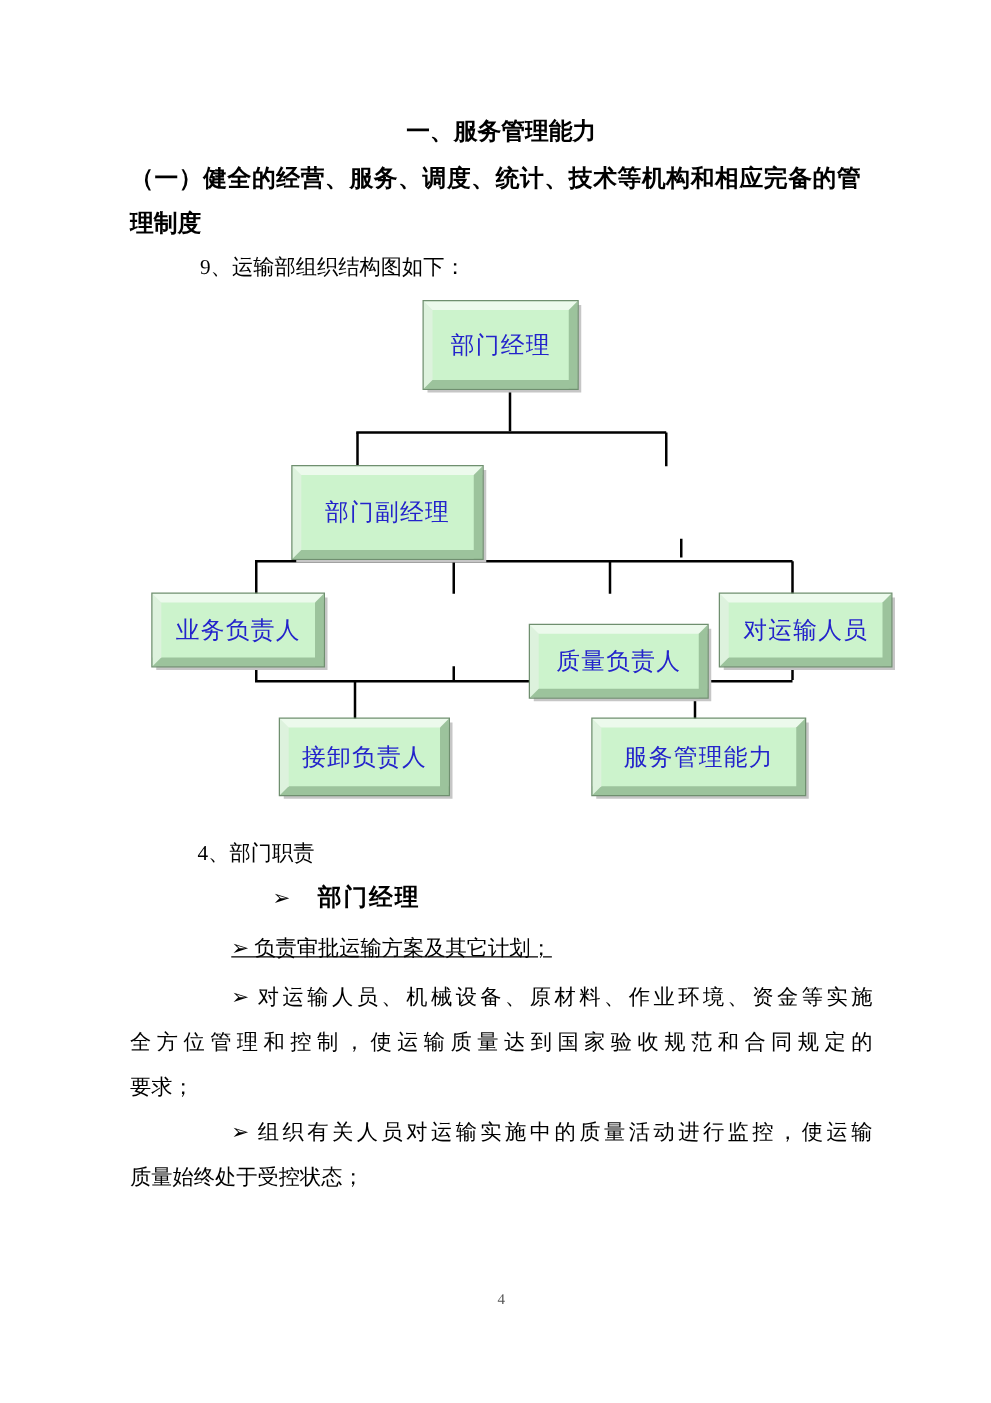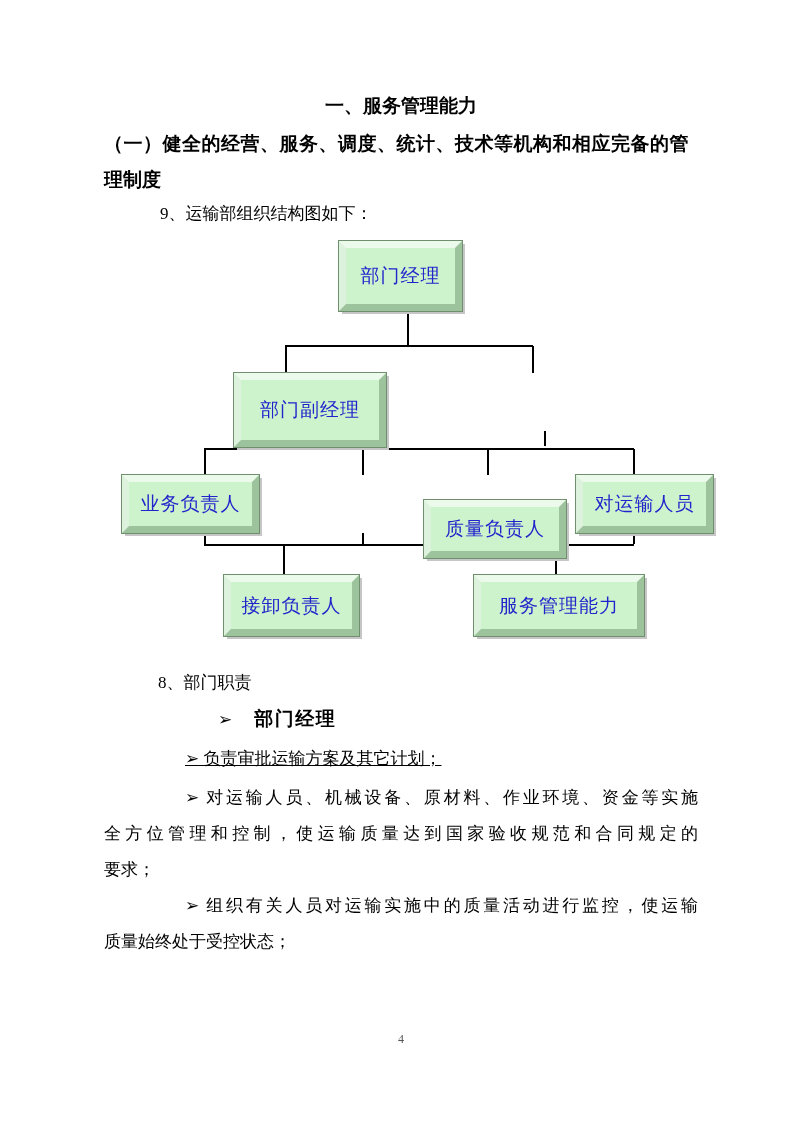--- a/index.html
+++ b/index.html
@@ -66,21 +66,21 @@
   <div class="vline" style="left:555px;top:545px;height:30px;"></div>
 
   <div class="node" style="left:339px;top:241px;width:123px;height:70px;">部门经理</div>
   <div class="node" style="left:214px;top:373px;width:152px;height:74px;margin-left:20px;">部门副经理</div>
   <div class="node" style="left:122px;top:475px;width:137px;height:58px;">业务负责人</div>
   <div class="node" style="left:424px;top:500px;width:142px;height:58px;">质量负责人</div>
   <div class="node" style="left:576px;top:475px;width:137px;height:58px;">对运输人员</div>
   <div class="node" style="left:224px;top:575px;width:135px;height:61px;">接卸负责人</div>
   <div class="node" style="left:474px;top:575px;width:170px;height:61px;">服务管理能力</div>
 
-  <div class="tline" style="top:672px;left:158px;">8、部门职责</div>
+  <div class="tline" style="top:672px;left:158px;">4、部门职责</div>
 
   <div class="tline" style="top:708px;left:218px;">
     <span class="bullet">➢</span><span class="role-label">部门经理</span>
   </div>
 
   <div class="tline" style="top:748px;left:185px;text-decoration:underline;">➢ 负责审批运输方案及其它计划；</div>
 
   <div class="tline just" style="top:823px;left:104px;width:594px;">全方位管理和控制，使运输质量达到国家验收规范和合同规定的</div>
   <div class="tline just" style="top:787px;left:185px;width:513px;">➢ 对运输人员、机械设备、原材料、作业环境、资金等实施</div>
   <div class="tline" style="top:859px;left:104px;">要求；</div>

